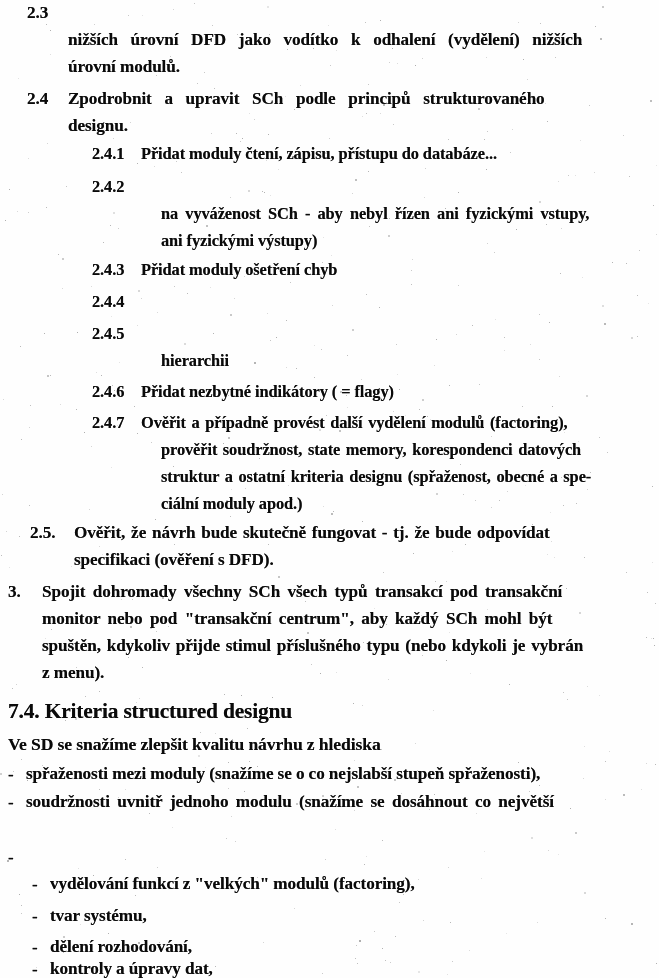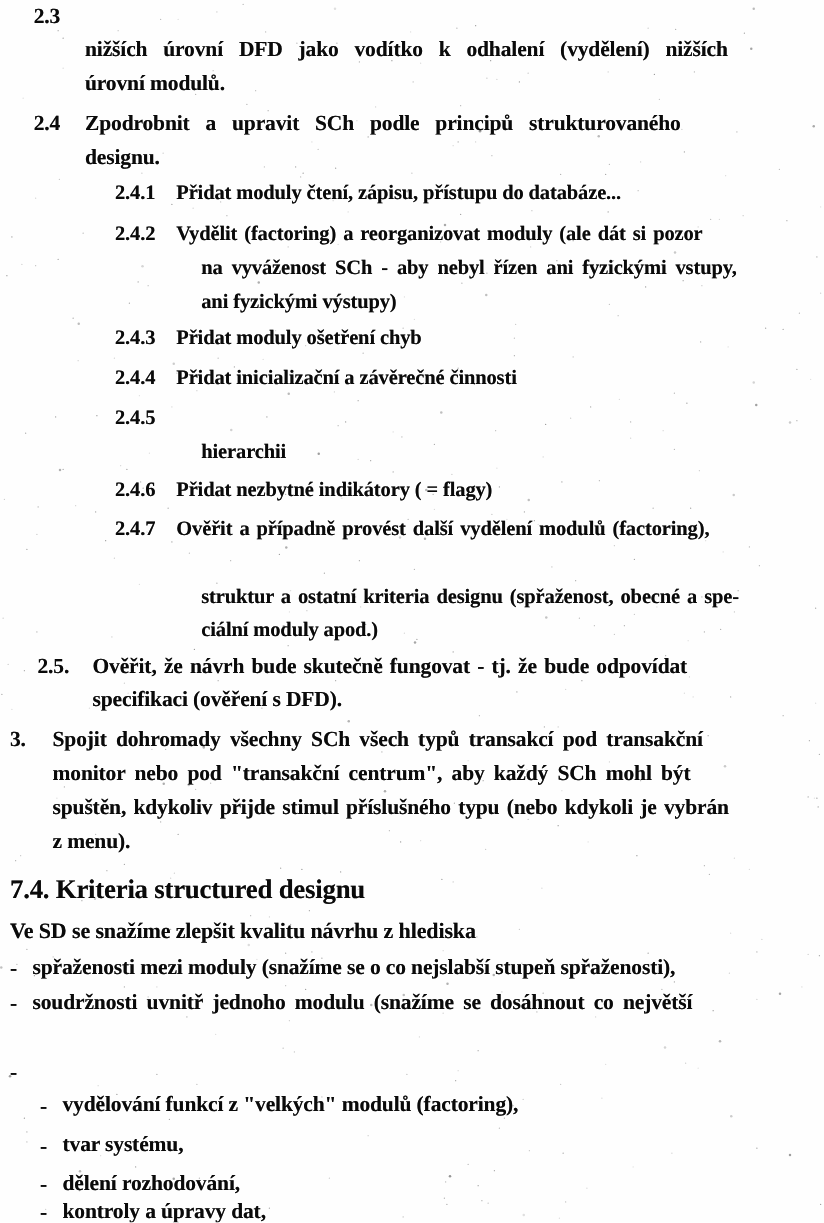--- a/index.html
+++ b/index.html
@@ -65,38 +65,37 @@
   <span class="txt b j0" style="left:68px;  top:58px;">úrovní modulů.</span>
 
   <span class="txt b num" style="left:27px;  top:90px;">2.4</span>
   <span class="txt b j4" style="left:68px;  top:90px;">Zpodrobnit   a   upravit   SCh   podle   principů   strukturovaného</span>
   <span class="txt b j0" style="left:68px;  top:117px;">designu.</span>
 
   <span class="txt sub num" style="left:92px; top:145px;">2.4.1</span>
   <span class="txt sub j0" style="left:141px;top:145px;">Přidat moduly čtení, zápisu, přístupu do databáze...</span>
 
   <span class="txt sub num" style="left:92px; top:178px;">2.4.2</span>
-  <span class="txt sub j3" style="left:141px;top:178px;">Vydělit  (factoring) a  reorganizovat moduly (ale dát si pozor</span>
   <span class="txt sub j2" style="left:161px;top:205px;">na  vyváženost  SCh  -  aby  nebyl  řízen  ani  fyzickými vstupy,</span>
   <span class="txt sub j0" style="left:161px;top:232px;">ani fyzickými výstupy)</span>
 
   <span class="txt sub num" style="left:92px; top:261px;">2.4.3</span>
   <span class="txt sub j0" style="left:141px;top:261px;">Přidat moduly ošetření chyb</span>
 
   <span class="txt sub num" style="left:92px; top:293px;">2.4.4</span>
-  <span class="txt sub j0" style="left:141px;top:293px;">Přidat inicializační a závěrečné činnosti</span>
 
   <span class="txt sub num" style="left:92px; top:325px;">2.4.5</span>
   <span class="txt sub j0" style="left:161px;top:352px;">hierarchii</span>
 
   <span class="txt sub num" style="left:92px; top:383px;">2.4.6</span>
   <span class="txt sub j0" style="left:141px;top:383px;">Přidat nezbytné indikátory ( = flagy)</span>
 
   <span class="txt sub num" style="left:92px; top:414px;">2.4.7</span>
   <span class="txt sub j3" style="left:141px;top:414px;">Ověřit  a  případně provést další vydělení modulů (factoring),</span>
+  <span class="txt sub j3" style="left:161px;top:441px;">prověřit soudržnost, state memory,  korespondenci  datových</span>
   <span class="txt sub j3" style="left:161px;top:468px;">struktur a ostatní  kriteria designu (spřaženost, obecné a spe-</span>
   <span class="txt sub j0" style="left:161px;top:495px;">ciální moduly apod.)</span>
 
   <span class="txt b num" style="left:30px; top:524px;">2.5.</span>
   <span class="txt b j3" style="left:74px; top:524px;">Ověřit, že návrh bude skutečně fungovat - tj. že bude odpovídat</span>
   <span class="txt b j0" style="left:74px; top:551px;">specifikaci (ověření s DFD).</span>
 
   <span class="txt b num" style="left:8px;  top:583px;">3.</span>
   <span class="txt b j2" style="left:42px; top:583px;">Spojit  dohromady  všechny  SCh  všech  typů  transakcí  pod  transakční</span>
   <span class="txt b j2" style="left:42px; top:610px;">monitor  nebo  pod  "transakční  centrum",  aby  každý  SCh  mohl  být</span>

